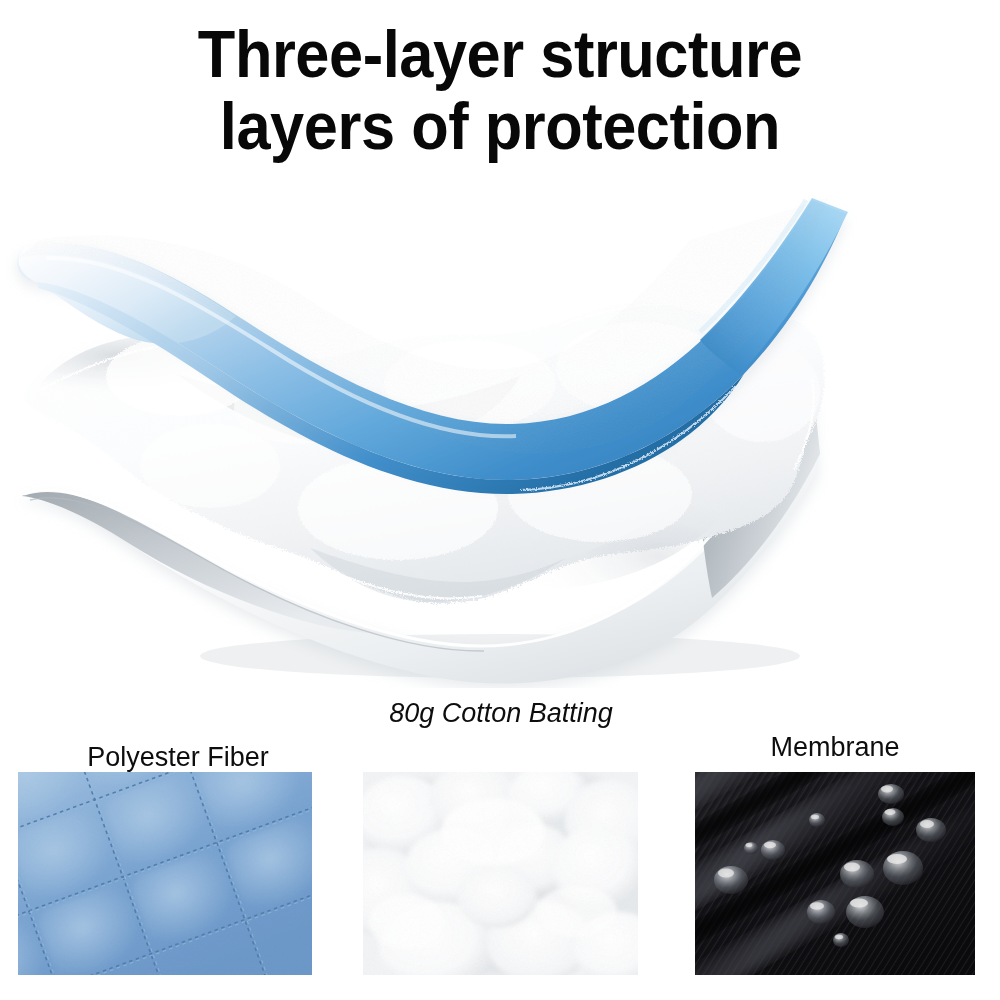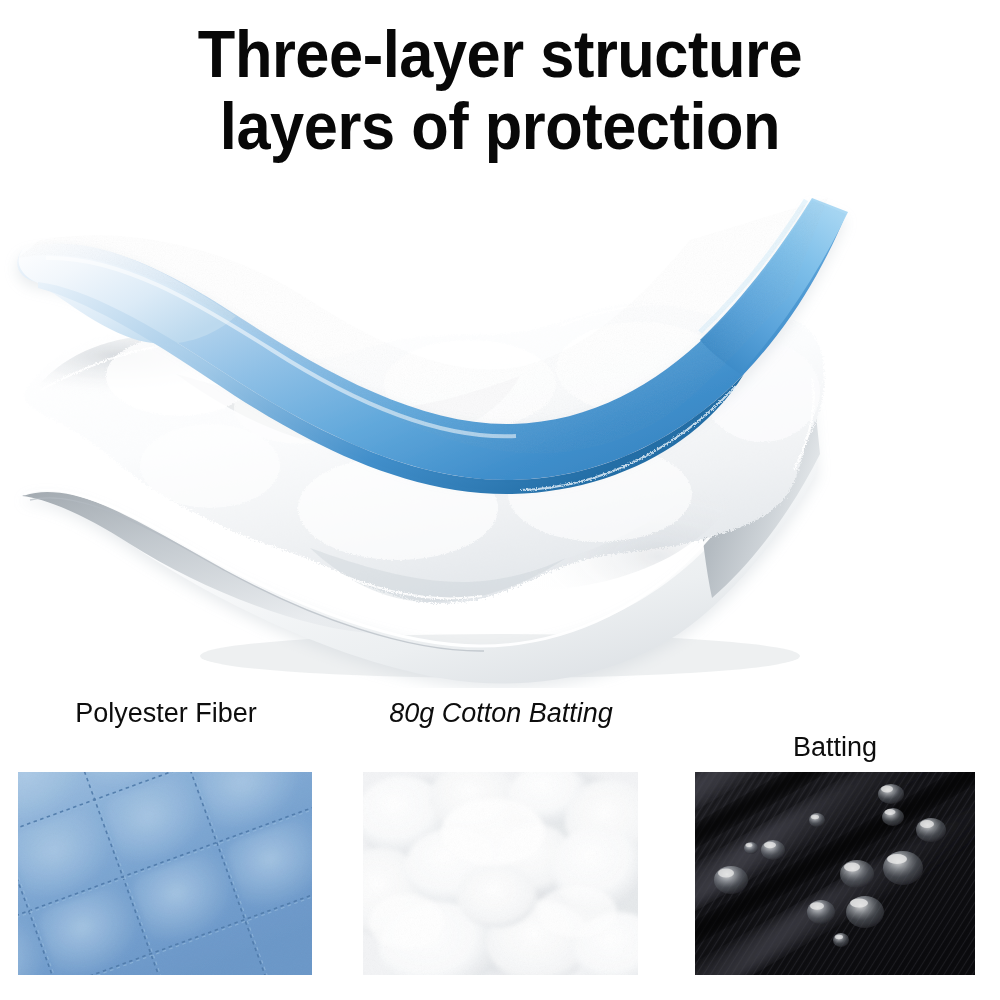--- a/index.html
+++ b/index.html
@@ -72,21 +72,21 @@
     position: absolute;
     top: 0;
     text-align: center;
     color: #0d0d0d;
     font-family: "Liberation Sans", sans-serif;
     font-weight: normal;
     font-size: 27px;
     line-height: 34px;
     user-select: none;
   }
-  .label-1 { left: 20px;  width: 292px; }
+  .label-1 { left: 32px;  width: 292px; margin-top: 44px; }
   .label-2 { left: 363px; width: 276px; font-style: italic; }
   .label-3 { left: 690px; width: 290px; }
 
   
   .swatches {
     position: absolute;
     left: 0;
     top: 772px;
     width: 1000px;
     height: 203px;
@@ -342,21 +342,21 @@
 
   <div class="labels">
     <div class="label label-1">
       <span>Polyester Fiber</span>
     </div>
     <div class="label label-2">
       <span>80g Cotton Batting</span>
     </div>
     <div class="label label-3">
       <br>
-      <span>Batting</span>
+      <span>Membrane</span>
     </div>
   </div>
 
   <div class="swatches">
 
     <div class="swatch swatch-1">
       <svg viewBox="0 0 294 203" preserveAspectRatio="none">
         <defs>
           <linearGradient id="qBase" x1="0" y1="0" x2="0.6" y2="1">
             <stop offset="0.00" stop-color="#a6c6e6"></stop>

